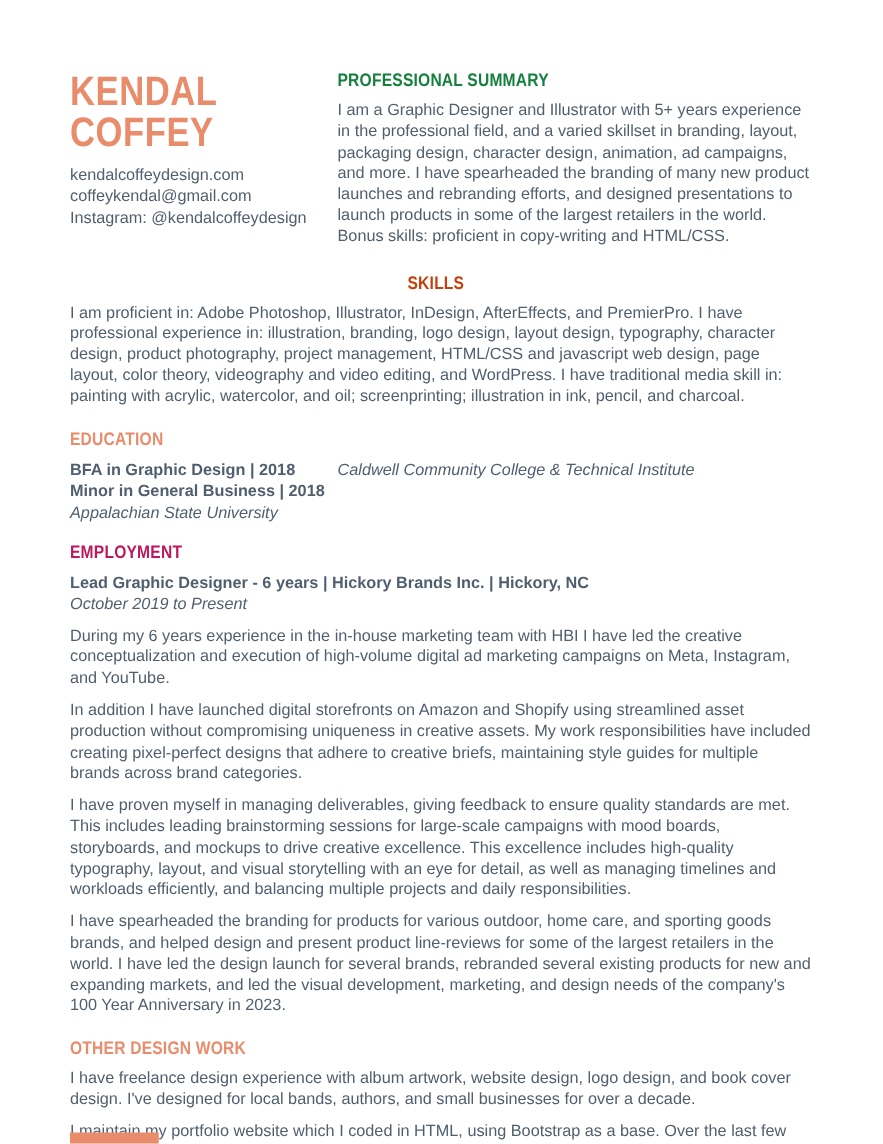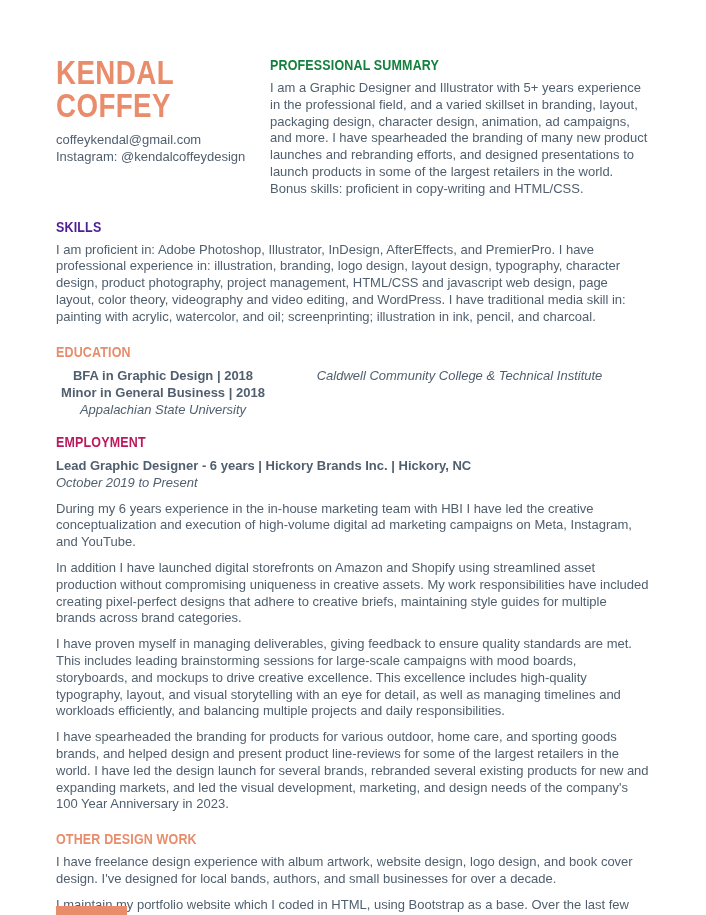--- a/index.html
+++ b/index.html
@@ -51,21 +51,21 @@
   .body-text { font-size: 13px; line-height: 16.8px; }
   .para { font-size: 13px; line-height: 16.8px; margin-bottom: 9px; }
   .para:last-child { margin-bottom: 0; }
   .bold-line { font-weight: 700; font-size: 13px; line-height: 17px; }
   .italic-line { font-style: italic; font-size: 13px; line-height: 17px; }
   
   .section-skills { margin-top: 22px; }
   .section-education { margin-top: 19px; }
   .section-employment { margin-top: 17px; }
   .section-other { margin-top: 19px; }
-  .edu-columns { display: flex; text-align: center; }
+  .edu-columns { display: flex; }
   .edu-col-1 { width: 214px; flex: 0 0 214px; }
   .edu-col-2 { flex: 1 1 auto; }
   .employment-meta { margin-bottom: 10px; }
   
   .footer-accent {
     position: absolute;
     left: 56px; bottom: 0;
     width: 71px; height: 9px;
   }
 </style>
@@ -74,34 +74,35 @@
 
 <div class="page" style="color: rgb(80, 95, 110);">
 
   <div class="top-row">
     <div class="left-col">
       <h1 class="name" style="color: rgb(233, 140, 107);">
         <span class="name-line">KENDAL</span>
         <span class="name-line">COFFEY</span>
       </h1>
       <div class="contact">
+        <div>kendalcoffeydesign.com</div>
         <div>coffeykendal@gmail.com</div>
         <div>Instagram: @kendalcoffeydesign</div>
       </div>
     </div>
     <div class="right-col">
       <h2 class="section-heading" style="color: #15803d;">
         <span>PROFESSIONAL SUMMARY</span>
       </h2>
       <p class="body-text">I am a Graphic Designer and Illustrator with 5+ years experience in the professional field, and a varied skillset in branding, layout, packaging design, character design, animation, ad campaigns, and more. I have spearheaded the branding of many new product launches and rebranding efforts, and designed presentations to launch products in some of the largest retailers in the world. Bonus skills: proficient in copy-writing and HTML/CSS.</p>
     </div>
   </div>
 
   <div class="section-skills">
-    <h2 class="section-heading" style="color: #4c1d95;">
+    <h2 class="section-heading" style="color: #c2410c; text-align: center;">
       <span>SKILLS</span>
     </h2>
     <p class="body-text">I am proficient in: Adobe Photoshop, Illustrator, InDesign, AfterEffects, and PremierPro. I have professional experience in: illustration, branding, logo design, layout design, typography, character design, product photography, project management, HTML/CSS and javascript web design, page layout, color theory, videography and video editing, and WordPress. I have traditional media skill in: painting with acrylic, watercolor, and oil; screenprinting; illustration in ink, pencil, and charcoal.</p>
   </div>
 
   <div class="section-education">
     <h2 class="section-heading" style="color: rgb(233, 140, 107);">
       <span>EDUCATION</span>
     </h2>
     <div class="edu-columns">

